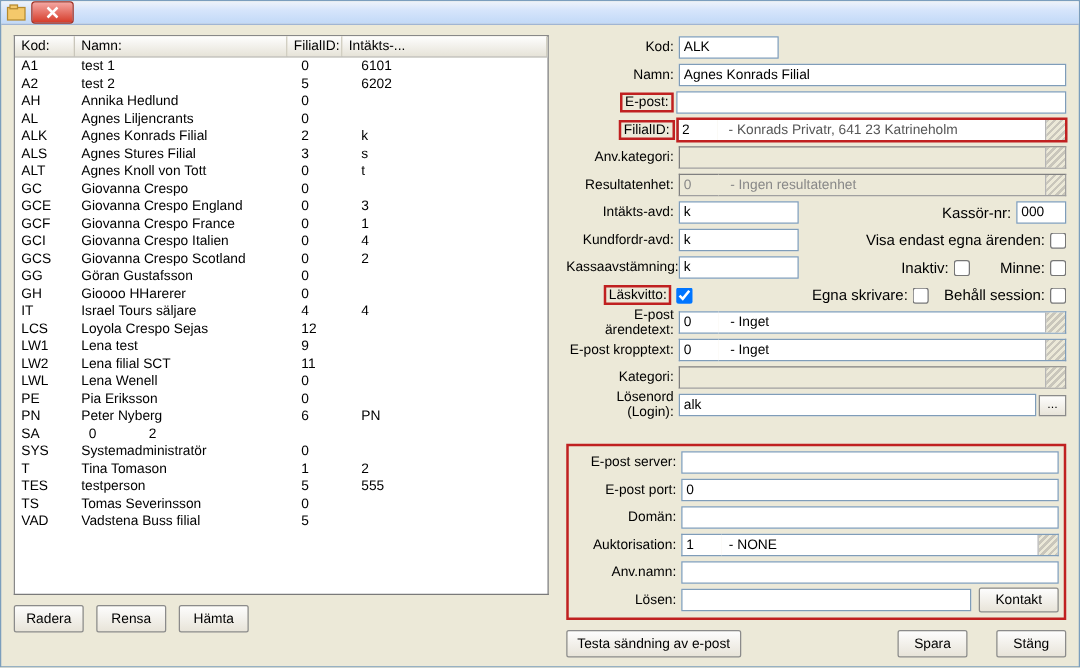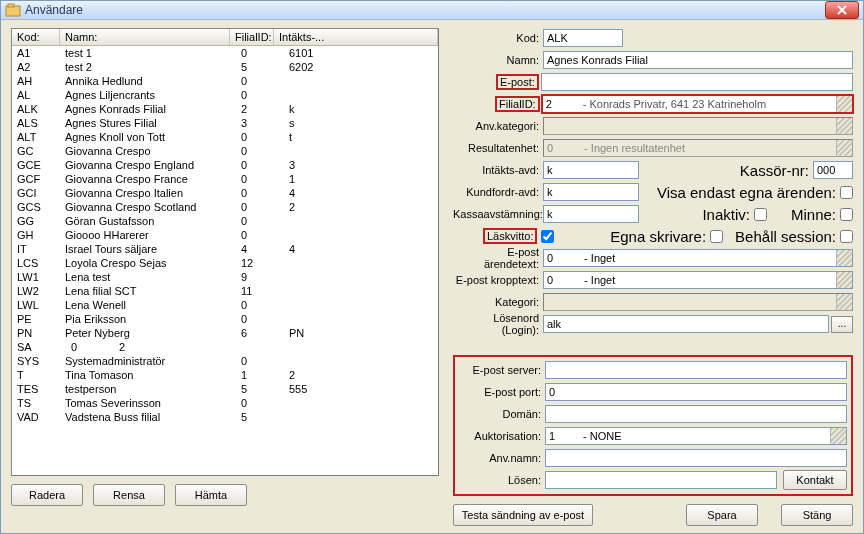--- a/index.html
+++ b/index.html
@@ -14,49 +14,48 @@
 .right-panel { flex:1; padding-left:14px; display:flex; flex-direction:column; }
 .grid-wrap { border:1px solid #7a7a7a; background:#fff; height:448px; overflow:hidden; border-top-color:#888; border-left-color:#888; }
 .grid-head { display:flex; background:#ece9d8; border-bottom:1px solid #b5b5b5; }
 .grid-head .gh { padding:2px 5px; border-right:1px solid #c9c6bb; color:#000; font-size:11px; background:linear-gradient(to bottom,#fefefe,#e6e3d8); }
 .gh-kod{width:48px;} .gh-namn{width:170px;} .gh-filial{width:44px; text-align:right;} .gh-int{flex:1;}
 .grid-body { overflow:auto; }
 .grid-row { display:flex; padding: 0 5px; height:14px; line-height:14px; }
 .grid-row span { white-space:nowrap; overflow:hidden; }
 .cell-kod{width:48px;} .cell-namn{width:170px;} .cell-filial{width:44px; text-align:left; padding-left:6px;} .cell-int{flex:1; padding-left:10px;}
 .buttons-row { display:flex; gap:10px; margin-top:8px; }
-.btn { width:72px; height:22px; background:linear-gradient(to bottom,#fdfdfd,#e8e4d9); border:1px solid #8b8b8b; border-radius:2px; font-size:11px; }
+.btn { width:56px; height:22px; background:linear-gradient(to bottom,#fdfdfd,#e8e4d9); border:1px solid #8b8b8b; border-radius:2px; font-size:11px; }
 .btn-wide { width:140px; }
 .form-line { display:flex; align-items:center; height:20px; margin-bottom:2px; }
 .form-label { width:90px; text-align:right; padding-right:4px; font-size:11px; color:#000; }
 .form-input { height:18px; border:1px solid #7f9db9; background:#fff; padding:0 3px; font-size:11px; }
 .form-input-ro { background:#ece9d8; border:1px solid #a0a0a0; border-top-color:#808080; border-left-color:#808080; }
 .redbox { border:2px solid #c02020 !important; padding:0 2px; }
 .red-outline { outline:2px solid #c02020; outline-offset:-1px; }
 .dd { position:relative; }
 .dd-arrow { position:absolute; right:1px; top:1px; bottom:1px; width:16px; background:repeating-linear-gradient(135deg,#c9c6bb,#c9c6bb 2px,#ece9d8 2px,#ece9d8 4px); border-left:1px solid #b5b5b5; }
 .chk { width:13px; height:13px; }
-.mini-label { font-size:15px; padding:0 4px; }
+.mini-label { font-size:12px; padding:0 4px; }
 .pw-btn { width:22px; height:17px; border:1px solid #8b8b8b; background:linear-gradient(to bottom,#fdfdfd,#e8e4d9); font-size:10px; line-height:10px; }
 .red-section { border:2px solid #c02020; padding:3px 4px 4px 4px; margin-top:19px; }
 .right-bottom-btns { display:flex; justify-content:flex-end; gap:23px; margin-top:8px; }
 input[type=text] { outline:none; }
 </style>
 </head>
 <body>
 
 <div class="window">
   <div class="titlebar">
     <span class="app-icon">
       <svg width="16" height="16" viewBox="0 0 16 16">
           <rect x="1" y="4" width="14" height="10" fill="#f4c96b" stroke="#b58a2e"></rect>
           <rect x="3" y="2" width="6" height="3" fill="#f4c96b" stroke="#b58a2e"></rect>
         </svg>
     </span>
-    <span class="title">Användare</span>
     <div class="close">
       <svg width="10" height="10" viewBox="0 0 10 10">
           <path d="M1 1 L9 9 M9 1 L1 9" stroke="#fff" stroke-width="2"></path>
         </svg>
     </div>
   </div>
 
   <div class="content">
 
     <div class="left-panel">

